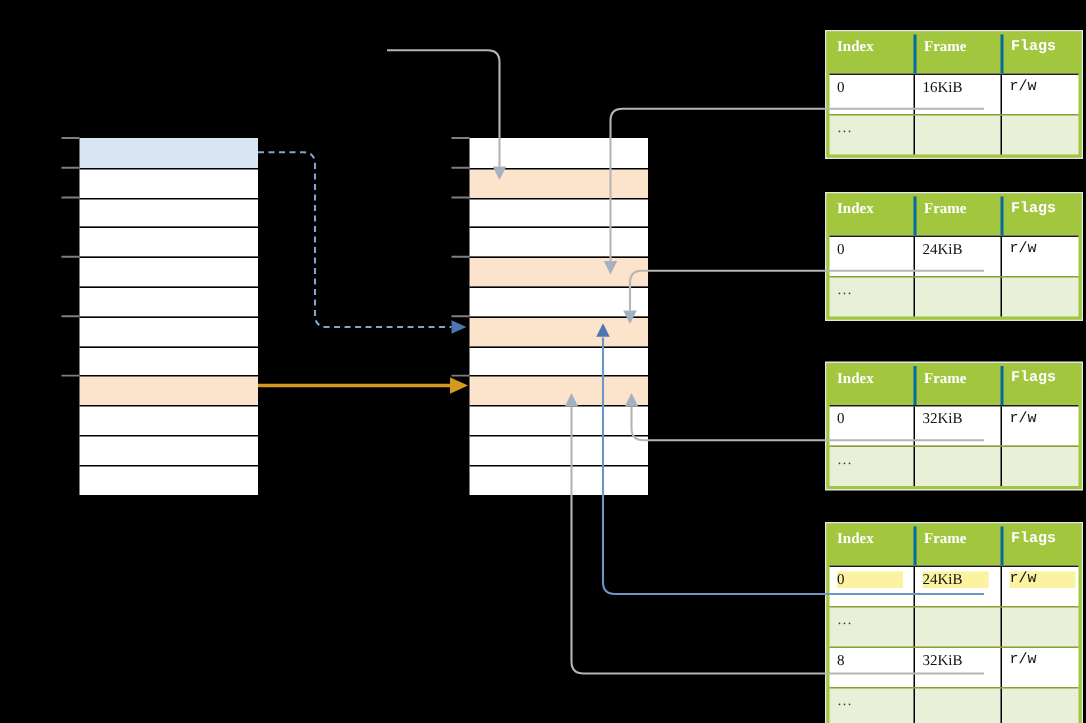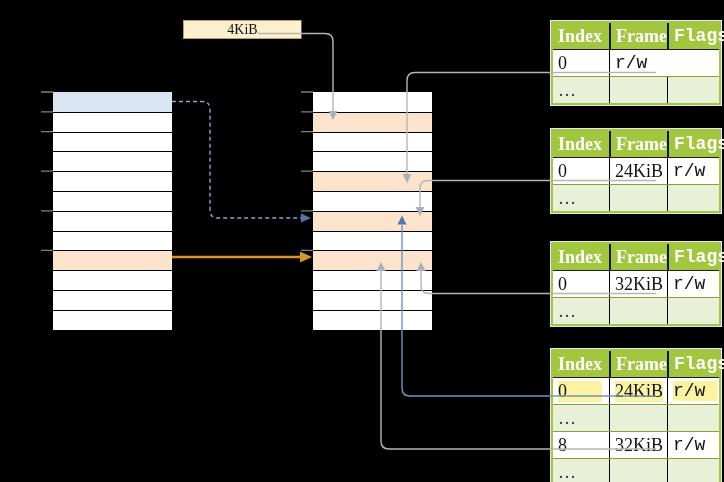--- a/index.html
+++ b/index.html
@@ -18,25 +18,25 @@
   #phys{left:313px;}
   .mrow{flex:0 0 19.8px;box-sizing:border-box;border-top:1px solid #000;background:#fff;}
   .mrow:first-child{border-top:none;}
   .f-blue{background:var(--blue-page,#d9e5f3);}
   .f-peach{background:var(--peach-frame,#fbe4cb);}
   .f-white{background:#fff;}
 
   
   .ptable{position:absolute;left:551px;width:170px;box-sizing:border-box;
     border:2px solid var(--green,#a2c63d);box-shadow:0 0 0 1px #e6e6e6;
-    background:var(--green,#a2c63d);font-size:18px;}
+    background:var(--green,#a2c63d);font-size:10px;}
   #pt1{top:21px;} #pt2{top:129px;} #pt3{top:242px;} #pt4{top:349px;}
   .pt-head{display:flex;height:26px;background:var(--green,#a2c63d);}
   .pt-head .c{box-sizing:border-box;padding:3px 0 0 5px;color:#fff;font-weight:bold;
-    border-left:2px solid #0f172a;}
+    border-left:2px solid #0369a1;}
   .pt-head .c:first-child{border-left:none;}
   .pt-row{display:flex;height:27px;background:#fff;box-sizing:border-box;
     border-top:1px solid #8a9e33;}
   .pt-row:nth-child(2){border-top:1px solid #1c1c1c;}
   .pt-row.ellipsis{background:var(--row-alt,#e9f0d8);color:#3a3a3a;}
   .pt-row .c{box-sizing:border-box;padding:3px 0 0 5px;color:#111;
     border-left:1px solid #000;}
   .pt-row.ellipsis .c{color:#3a3a3a;}
   .pt-row .c:first-child{border-left:none;}
   .c1{width:56px;flex:0 0 56px;}
@@ -53,21 +53,20 @@
   .ah-gray{fill:#a5b0c0;stroke:none;}
   .ah-blue{fill:#4e77b2;stroke:none;}
   .ah-orange{fill:var(--arrow-orange,#d5991f);stroke:none;}
   .tick{stroke:var(--tick-gray,#7f7f7f);stroke-width:1.3;}
 </style>
 </head>
 <body>
 
 <div id="stage">
 
-  <div class="size-label">4KiB</div>
 
   <div id="virt" class="memcol">
       <div class="mrow f-blue"></div>
       <div class="mrow f-white"></div>
       <div class="mrow f-white"></div>
       <div class="mrow f-white"></div>
       <div class="mrow f-white"></div>
       <div class="mrow f-white"></div>
       <div class="mrow f-white"></div>
       <div class="mrow f-white"></div>
@@ -93,20 +92,21 @@
     </div>
 
   <div id="pt1" class="ptable">
       <div class="pt-head">
         <div class="c c1">Index</div>
         <div class="c c2">Frame</div>
         <div class="c c3">Flags</div>
       </div>
       <div class="pt-row">
         <div class="c c1">0</div>
+        <div class="c c2">16KiB</div>
         <div class="c c3">r/w</div>
       </div>
       <div class="pt-row ellipsis">
         <div class="c c1">…</div>
         <div class="c c2"></div>
         <div class="c c3"></div>
       </div>
     </div>
   <div id="pt2" class="ptable">
       <div class="pt-head">

